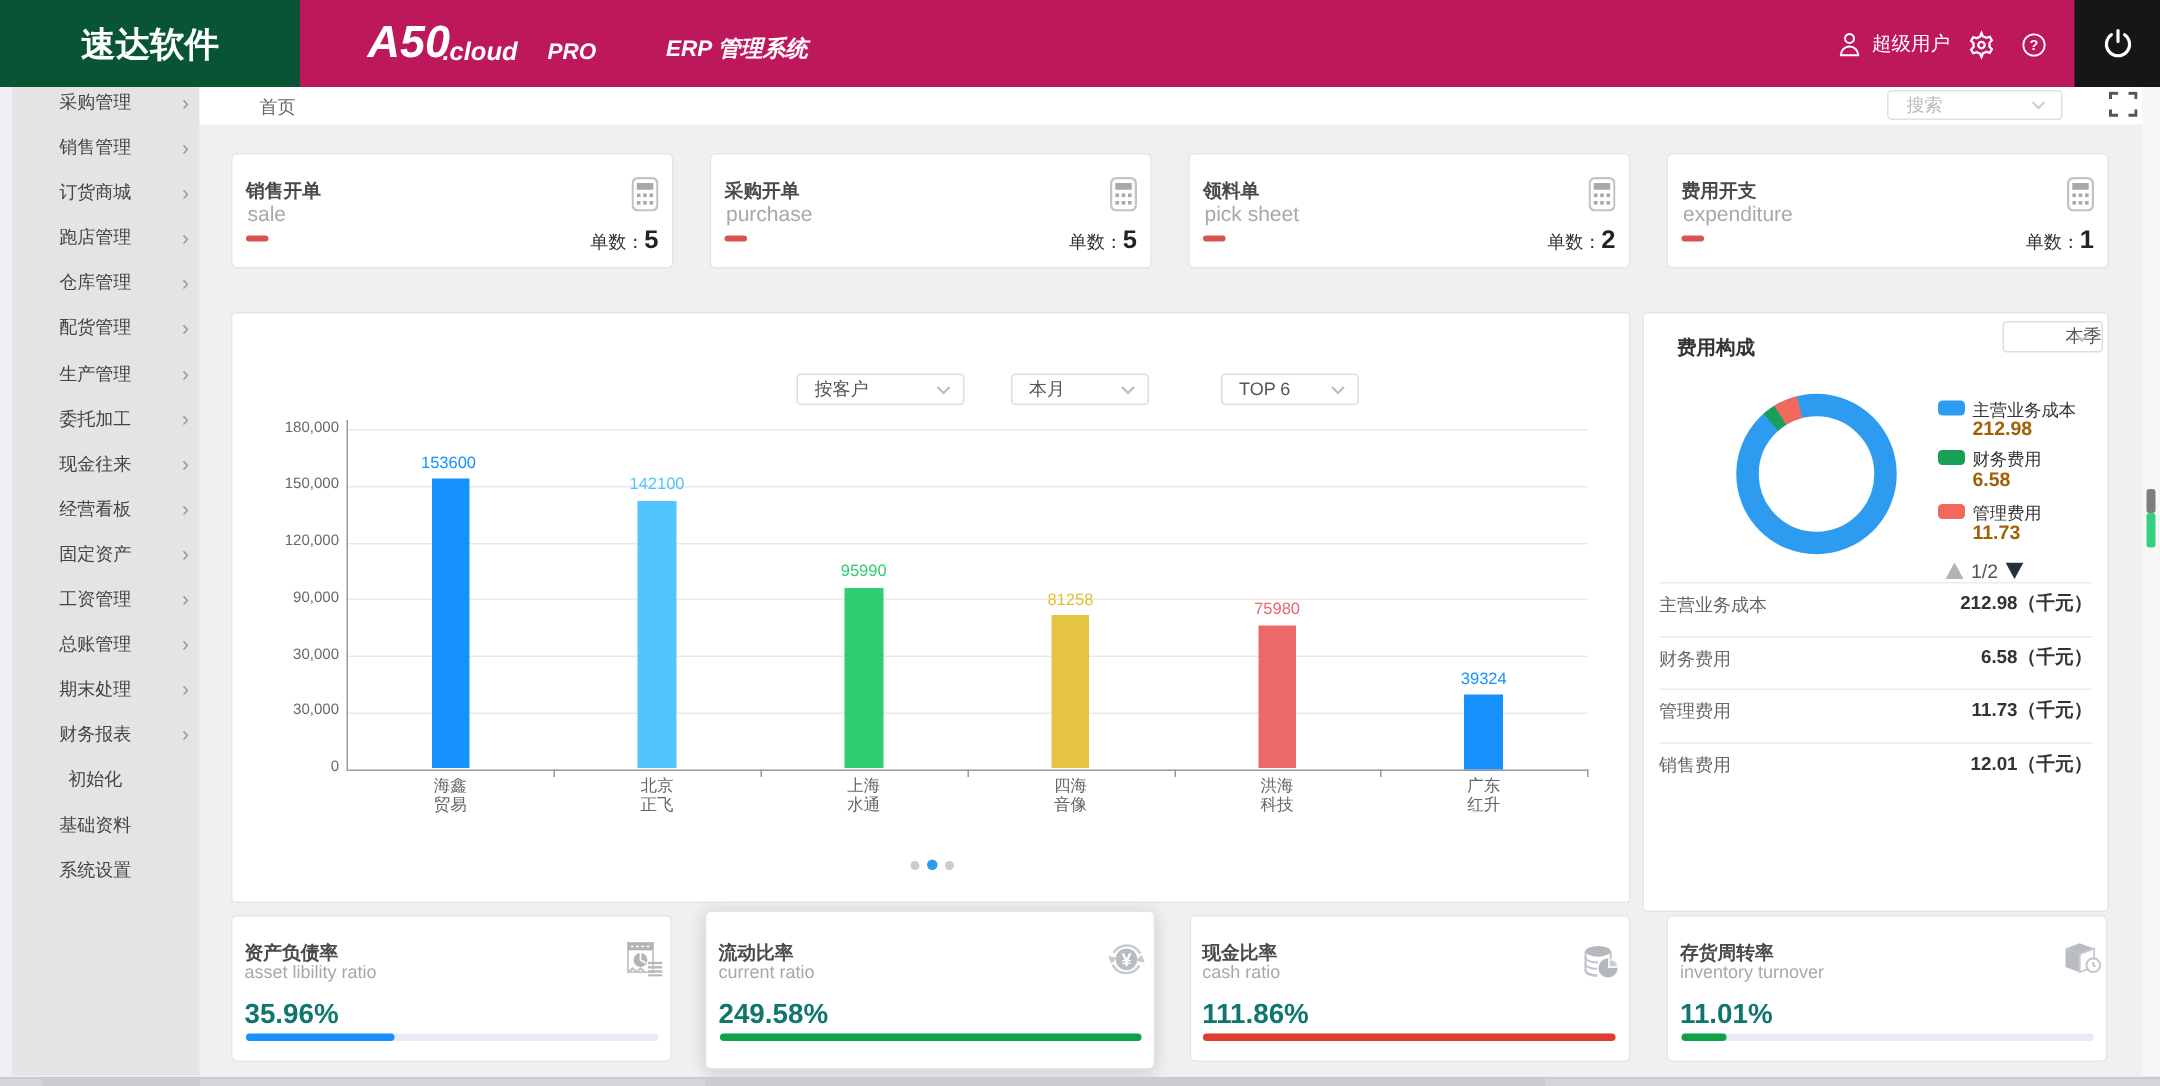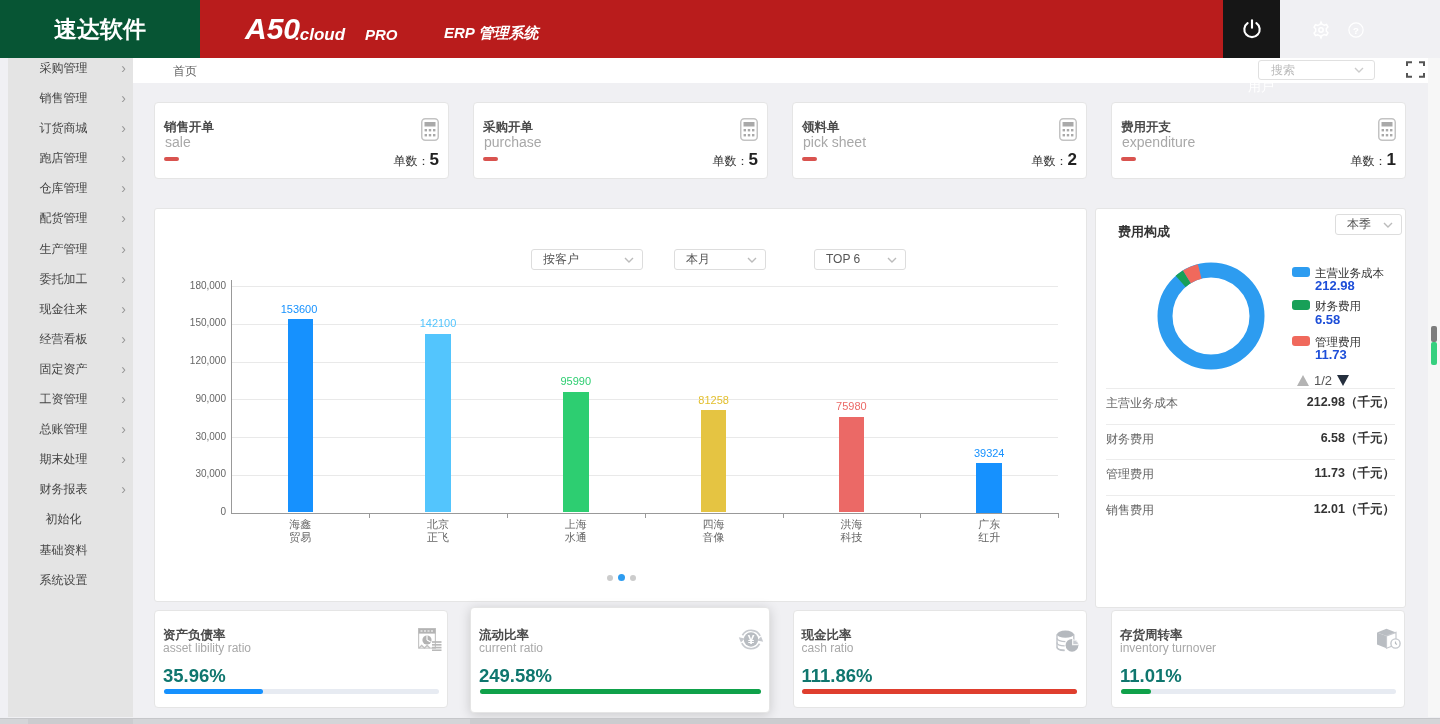--- a/index.html
+++ b/index.html
@@ -1,20 +1,20 @@
 <!DOCTYPE html>
 <html><head>
 <meta charset="utf-8">
 <style>
 * { margin:0; padding:0; box-sizing:border-box; }
 html,body { width:1440px; height:724px; overflow:hidden; }
 body { font-family:"Liberation Sans", sans-serif; position:relative; background:#f0f0f3; }
 
 
-.topbar { position:absolute; left:0; top:0; width:1280px; height:58px; background:#b91c1c; }
+.topbar { position:absolute; left:0; top:0; width:1440px; height:58px; background:#be185d; }
 .logo { position:absolute; left:0; top:0; width:200px; height:58px; background:#075534; color:#fff; font-size:23px; font-weight:bold; line-height:58px; text-align:center; }
 .brand span { position:absolute; color:#fff; font-style:italic; font-weight:bold; line-height:1; }
 .brand .a50 { left:245px; bottom:14px; font-size:30px; }
 .brand .cloud { left:295px; bottom:15px; font-size:17px; }
 .brand .pro { left:365px; bottom:16px; font-size:15px; }
 .brand .erp { left:444px; bottom:18px; font-size:15px; }
 .topbar .uname { position:absolute; left:1248px; top:0; line-height:58px; color:#fff; font-size:13px; }
 .power { position:absolute; right:0; top:0; width:57px; height:58px; background:#161616; display:flex; align-items:center; justify-content:center; }
 
 
@@ -50,27 +50,27 @@
 .gridline { position:absolute; height:1px; background:#e9e9e9; }
 .ylab { position:absolute; width:60px; text-align:right; font-size:10px; color:#666; }
 .bar { position:absolute; width:25.5px; }
 .blab { position:absolute; width:80px; text-align:center; font-size:11px; }
 .xlab { position:absolute; width:80px; text-align:center; font-size:11px; color:#666; line-height:13px; }
 .dots { position:absolute; left:0; width:933px; top:359px; text-align:center; }
 .dots span { display:inline-block; width:6px; height:6px; border-radius:50%; background:#ccc; margin:0 2.5px; vertical-align:middle; }
 .dots span.on { background:#2d9cf0; width:7px; height:7px; }
 
 
-#rightPanel { left:1095px; top:208px; width:311px; height:400px; }
+#rightPanel { left:1095px; top:208px; width:311px; height:400px;text-align:right; }
 #rightPanel .title { position:absolute; left:22px; top:14px; font-size:13px; font-weight:bold; color:#333; }
 #rightPanel .dd { left:239px; top:5px; width:67px; }
 .legend-item { position:absolute; left:196px; }
 .legend-item .sw { position:absolute; left:0; top:1px; width:18px; height:10px; border-radius:3px; }
 .legend-item .lt { position:absolute; left:23px; top:0; font-size:11.5px; color:#333; white-space:nowrap; }
-.legend-item .lv { position:absolute; left:23px; top:12.5px; font-size:13px; font-weight:bold; color:#1d4ed8; }
+.legend-item .lv { position:absolute; left:23px; top:12.5px; font-size:13px; font-weight:bold; color:#a16207; }
 .pager { position:absolute; right:56px; top:164px; font-size:13px; color:#555; display:flex; align-items:center; }
 .exp-row { position:absolute; left:10px; right:10px; height:35.4px; border-top:1px solid #ececec; font-size:12px; }
 .exp-row .l { position:absolute; left:0; top:6px; color:#666; }
 .exp-row .r { position:absolute; right:0; top:5px; color:#333; font-weight:bold; font-size:12.5px; }
 
 
 .ratio-card { position:absolute; top:610px; width:294px; height:98px; background:#fff; border:1px solid #e5e5e5; border-radius:4px; }
 .ratio-card .t1 { position:absolute; left:8px; top:16px; font-size:12.5px; font-weight:bold; color:#4a4a4a; }
 .ratio-card .t2 { position:absolute; left:8px; top:29.5px; font-size:12px; color:#a8a8a8; }
 .ratio-card .pct { position:absolute; left:8px; top:53.5px; font-size:18.5px; font-weight:bold; color:#0f766e; }

